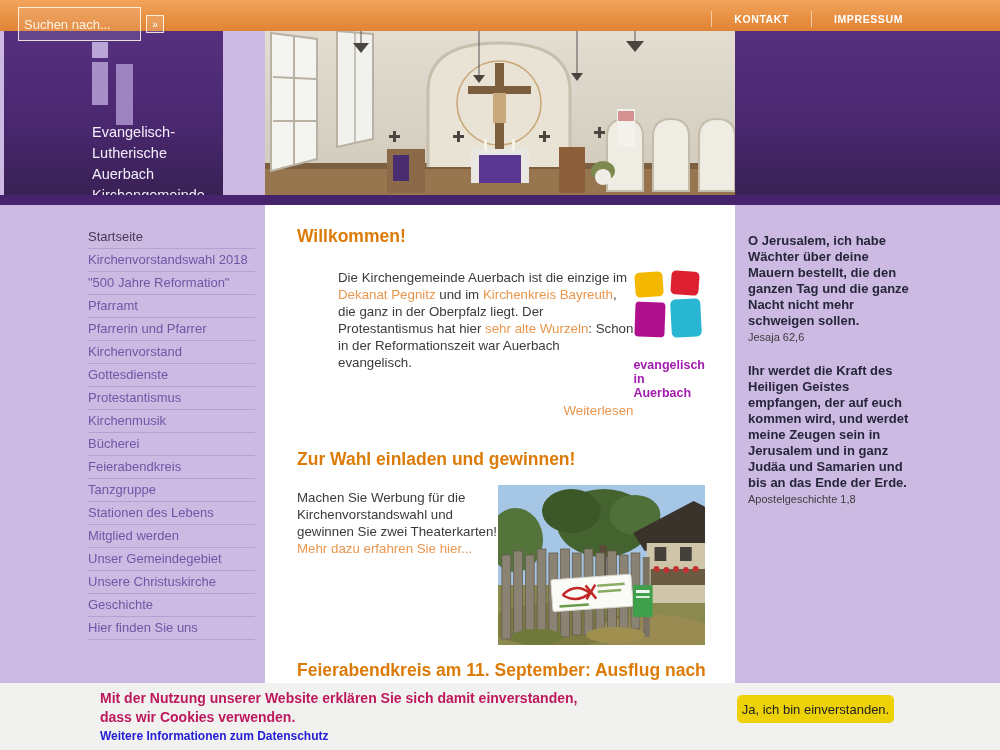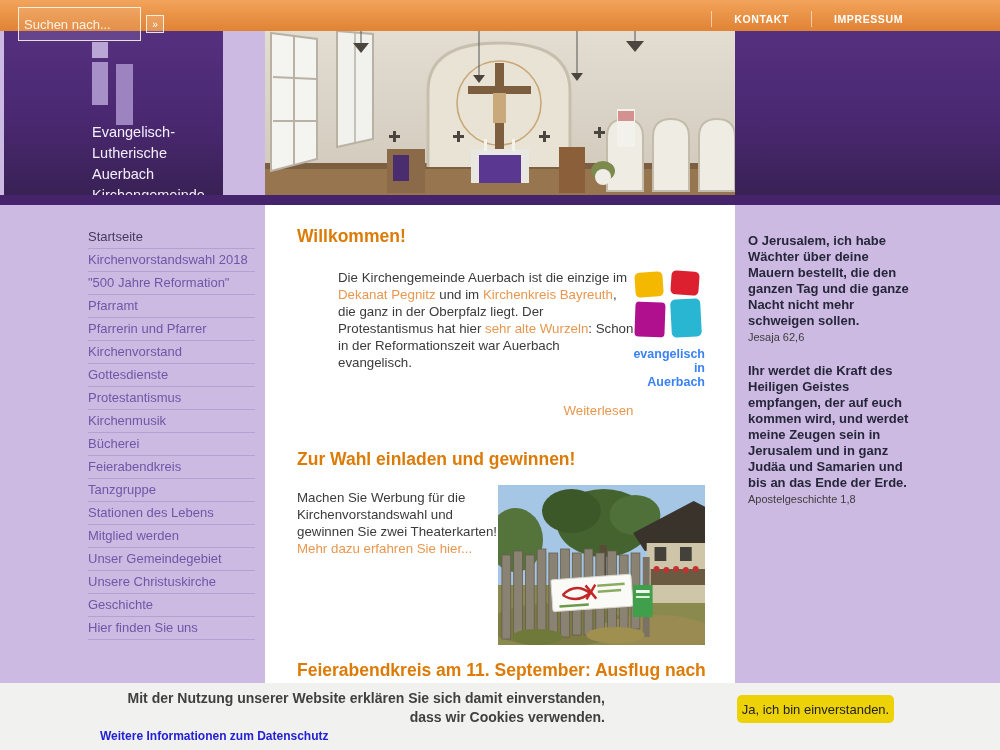--- a/index.html
+++ b/index.html
@@ -43,39 +43,39 @@
   .content { position:absolute; left:265px; top:205px; width:470px; height:545px; background:#fff;
             padding:16px 30px 0 32px; }
   h1.sec, h2.sec { color:#dc7b07; font-size:17.5px; font-weight:bold; line-height:1.35; }
   h1.sec { margin:4px 0 20px; }
   .content p { font-size:13.3px; line-height:17px; color:#3b3b3b; }
   .lnk { color:#e9974f; text-decoration:none; cursor:pointer; }
   .welcome-row { display:flex; }
   .welcome-text { width:332px;margin-left:41px; }
   .weiterlesen { display:block; text-align:right; margin-top:32px; font-size:13.3px; }
   .ea-logo { width:72px; margin-left:auto; margin-top:0; }
-  .ea-logo-text { font-size:12.5px; font-weight:bold; color:#3b82f6; line-height:14px; margin-top:4px;text-align:right; }
+  .ea-logo-text { font-size:12.5px; font-weight:bold; color:#a21caf; line-height:14px; margin-top:15px; }
   h2.wahl { margin:30px 0 14px; }
   .wahl-row { display:flex; }
   .wahl-text { width:205px; padding-top:4px; }
   .photo-garden { margin-left:auto; width:212px; height:160px; }
   h2.feier { margin:14px 0 0; width:410px; }
   .feier-p { margin-top:16px; width:410px; }
 
   
   .tagbox { position:absolute; left:748px; top:224px; width:163px; }
   .tag-hdr { background:#a98fc9; color:#fff; font-weight:bold; font-size:13px; padding:2px 8px 4px; }
   .tag-verse { font-weight:bold; font-size:13px; line-height:16px; color:#26263a; margin-top:9px; }
   .tag-ref { font-size:11px; font-weight:normal; color:#3c3c3c; margin-top:2px; }
   .tag-verse.second { margin-top:20px; }
 
   
   .cookiebar { position:absolute; left:0; top:683px; width:1000px; height:67px; background:#f1f1ef; z-index:40; }
   .cookie-msg { position:absolute; left:100px; top:6px; width:505px; font-weight:bold; font-size:14px;
-            line-height:19px; color:#404040;text-align:right; }
+            line-height:19px; color:#be185d; }
   .cookie-link { position:absolute; left:100px; top:46px; color:#2320d6; font-weight:bold; font-size:12px;
             text-decoration:none; cursor:pointer; }
   .cookie-btn { position:absolute; left:737px; top:12px; width:157px; height:28px; background:#ecd206;
             border:none; border-radius:5px; font-size:13px; color:#222; cursor:pointer;
             font-family:"Liberation Sans", sans-serif; }
 </style>
 </head>
 <body>
 
 <div class="topbar">

